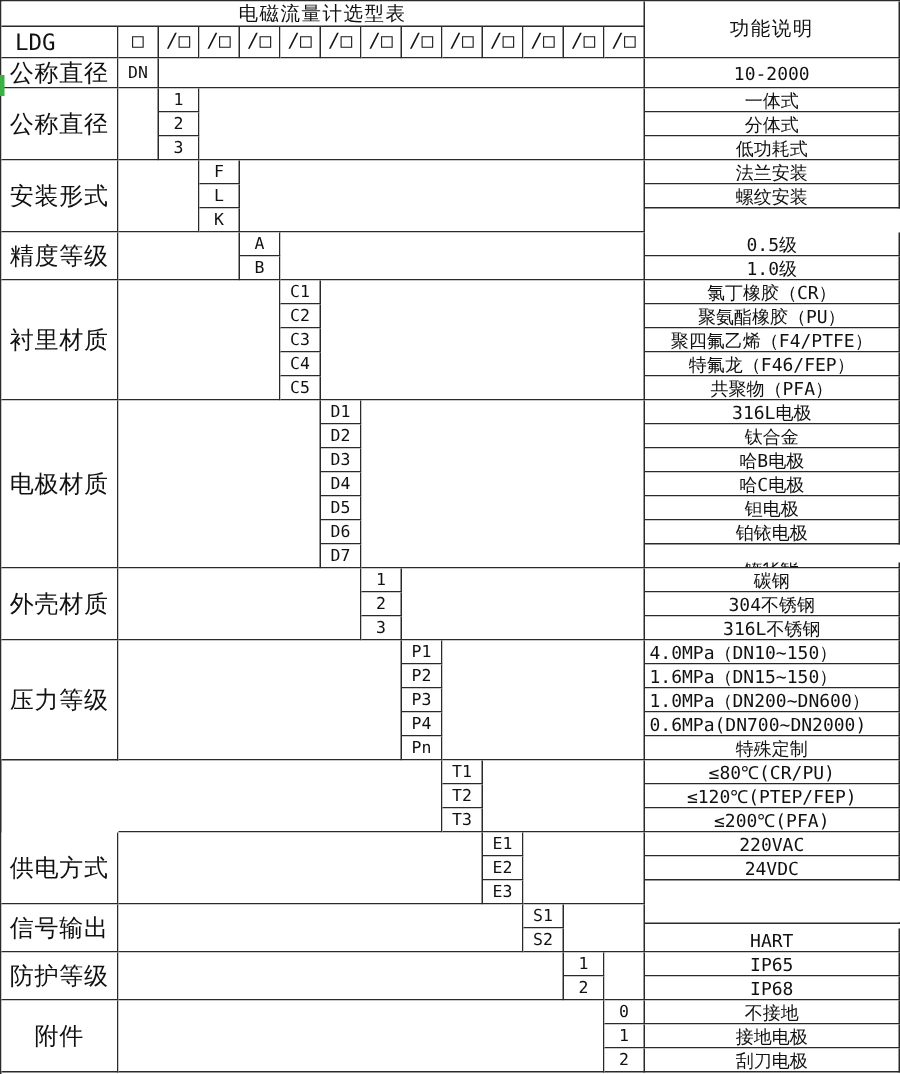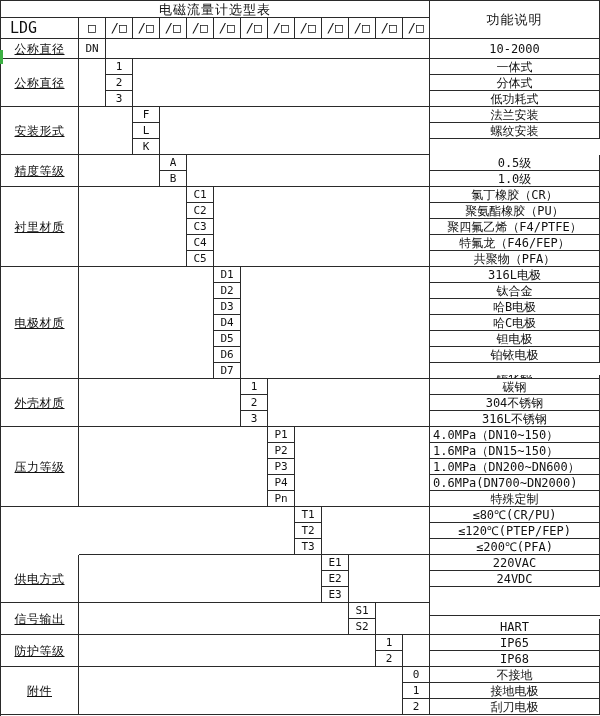--- a/index.html
+++ b/index.html
@@ -9,21 +9,21 @@
         border-top:1px solid #2a2a2a;border-left:1px solid #2a2a2a;
         display:grid;
         grid-template-columns:78px repeat(13,27px) 1fr;
         grid-template-rows:17px 21px 20px repeat(41,16px);}
   .cell{box-sizing:border-box;border-right:1px solid #2a2a2a;border-bottom:1px solid #2a2a2a;
         display:flex;align-items:center;justify-content:center;
         font-size:12px;line-height:1;overflow:hidden;white-space:nowrap;background:#fff;}
   .title-cell{font-size:13px;letter-spacing:1px;}
   .func-header{font-size:13px;letter-spacing:1px;}
   .ldg-cell{justify-content:flex-start;padding-left:9px;font-size:15px;}
-  .label-cell{font-size:12px;letter-spacing:0.5px;text-decoration:underline;}
+  .label-cell{font-size:16px;letter-spacing:0.5px;}
   .box-cell{font-size:13px;font-style:italic;padding-bottom:2px;}
   .code-cell{font-size:11px;}
   .func-cell{font-size:12px;}
   .func-left{justify-content:flex-start;padding-left:3px;}
   .green-mark{position:absolute;left:0;top:50px;width:3px;height:14px;background:#3cb043;}
 </style>
 </head>
 <body>
 
 <div class="page">

